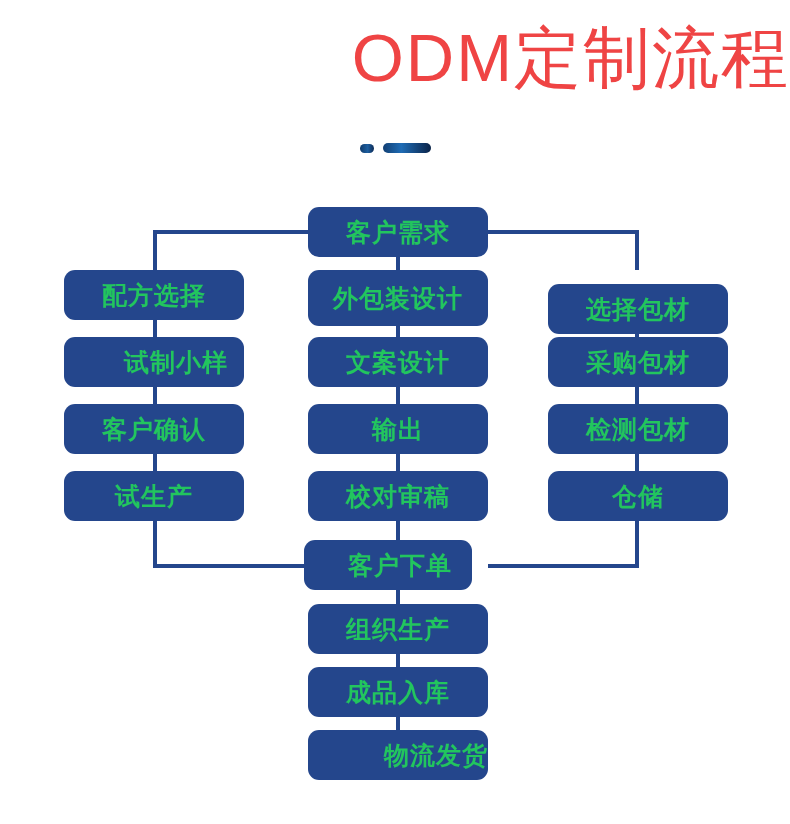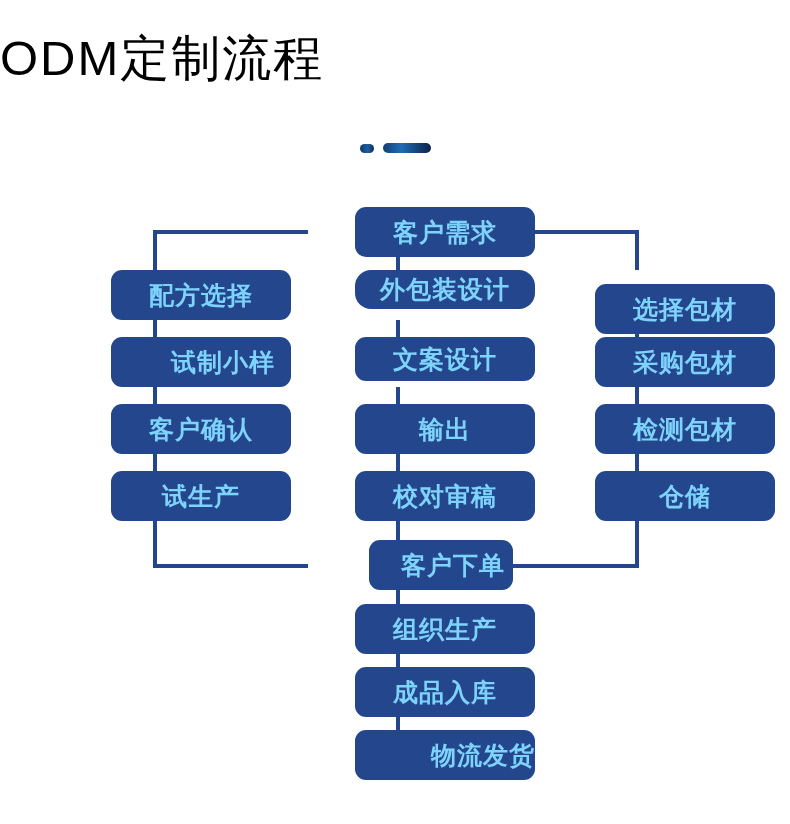--- a/index.html
+++ b/index.html
@@ -8,25 +8,25 @@
     background:#ffffff;
     font-family:"Liberation Sans","DejaVu Sans",sans-serif;
     overflow:hidden;
     position:relative;
   }
   #stage{position:absolute;left:0;top:0;width:790px;height:824px;}
 
   
   .title{
     position:absolute;left:0;top:22px;width:790px;
-    text-align:left;
-    font-size:49px;
+    text-align:right;
+    font-size:67px;
     line-height:72px;
     letter-spacing:2px;
-    color:#000000;
+    color:#ef4444;
     font-weight:400;
     white-space:nowrap;
   }
   
   .divider{
     position:absolute;left:0;top:140px;width:790px;height:16px;
     display:flex;align-items:center;justify-content:center;gap:9px;
   }
   .divider .dot{
     width:14px;height:9px;border-radius:5px;
@@ -38,28 +38,27 @@
   }
 
   
   .lines{position:absolute;left:0;top:0;width:790px;height:824px;}
 
   
   .node{
     position:absolute;
     background:#24468c;
     border-radius:11px;
-    color:#7dd3fc;
+    color:#22c55e;
     display:flex;align-items:center;justify-content:center;
     font-size:25px;
     font-weight:700;
     letter-spacing:1px;
     white-space:nowrap;
     box-sizing:border-box;
-    margin-left:47px;
   }
 </style>
 </head>
 <body>
 
 <div id="stage">
 
   <div class="title">ODM定制流程</div>
 
   <div class="divider">
@@ -109,24 +108,24 @@
   <div class="node" style="left:64px;top:337px;width:180px;height:50px;padding-left:44px;">
     <span>试制小样</span>
   </div>
   <div class="node" style="left:64px;top:404px;width:180px;height:50px;">
     <span>客户确认</span>
   </div>
   <div class="node" style="left:64px;top:471px;width:180px;height:50px;">
     <span>试生产</span>
   </div>
 
-  <div class="node" style="left:308px;top:270px;width:180px;height:39px;border-radius:16px;">
+  <div class="node" style="left:308px;top:270px;width:180px;height:56px;">
     <span>外包装设计</span>
   </div>
-  <div class="node" style="left:308px;top:337px;width:180px;height:44px;">
+  <div class="node" style="left:308px;top:337px;width:180px;height:50px;">
     <span>文案设计</span>
   </div>
   <div class="node" style="left:308px;top:404px;width:180px;height:50px;">
     <span>输出</span>
   </div>
   <div class="node" style="left:308px;top:471px;width:180px;height:50px;">
     <span>校对审稿</span>
   </div>
 
   <div class="node" style="left:548px;top:284px;width:180px;height:50px;">
@@ -135,21 +134,21 @@
   <div class="node" style="left:548px;top:337px;width:180px;height:50px;">
     <span>采购包材</span>
   </div>
   <div class="node" style="left:548px;top:471px;width:180px;height:50px;">
     <span>仓储</span>
   </div>
   <div class="node" style="left:548px;top:404px;width:180px;height:50px;">
     <span>检测包材</span>
   </div>
 
-  <div class="node" style="left:322px;top:540px;width:144px;height:50px;padding-left:24px;">
+  <div class="node" style="left:304px;top:540px;width:168px;height:50px;padding-left:24px;">
     <span>客户下单</span>
   </div>
   <div class="node" style="left:308px;top:604px;width:180px;height:50px;">
     <span>组织生产</span>
   </div>
   <div class="node" style="left:308px;top:667px;width:180px;height:50px;">
     <span>成品入库</span>
   </div>
   <div class="node" style="left:308px;top:730px;width:180px;height:50px;justify-content:flex-end;">
     <span>物流发货</span>

